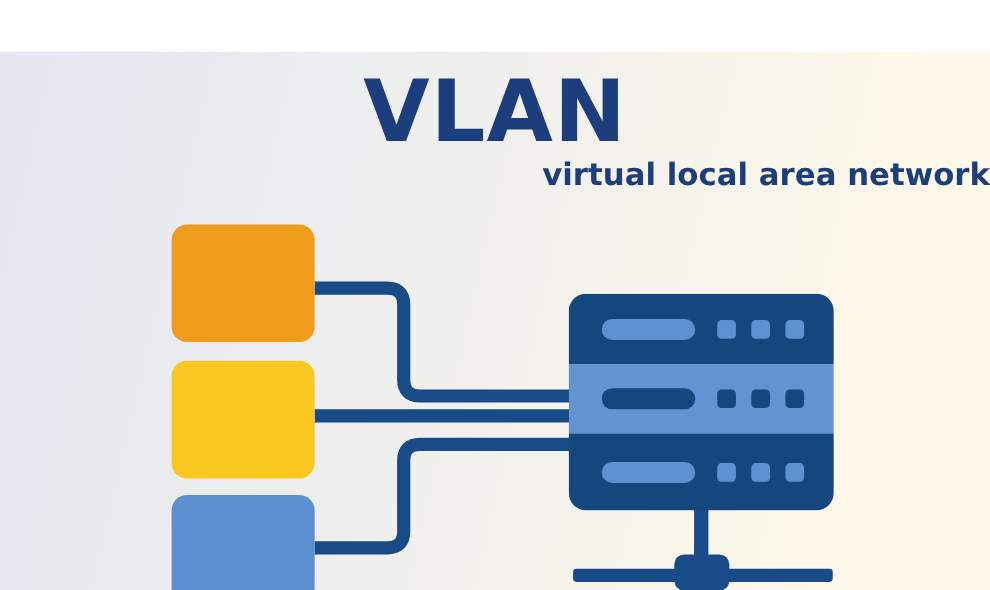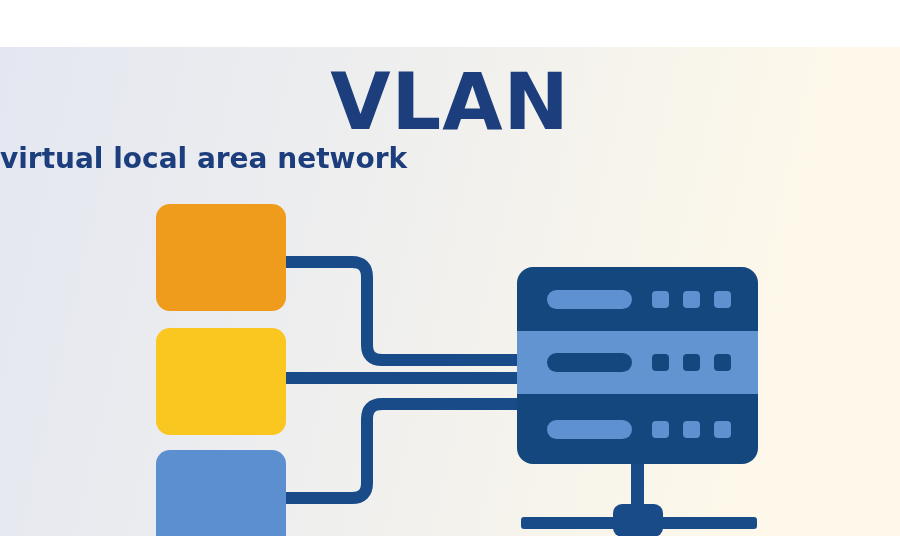--- a/index.html
+++ b/index.html
@@ -30,21 +30,21 @@
     line-height: 1;
     font-weight: 700;
     letter-spacing: 1px;
     color: var(--heading, #1d3e7d);
   }
   .subtitle {
     position: absolute;
     left: 0; right: 0;
     top: 97px;
     margin: 0;
-    text-align: left;
+    text-align: right;
     font-size: 28px;
     line-height: 1.1;
     font-weight: 700;
     letter-spacing: 0px;
     color: var(--heading, #1d3e7d);
   }
 
   
   .wires {
     position: absolute;

